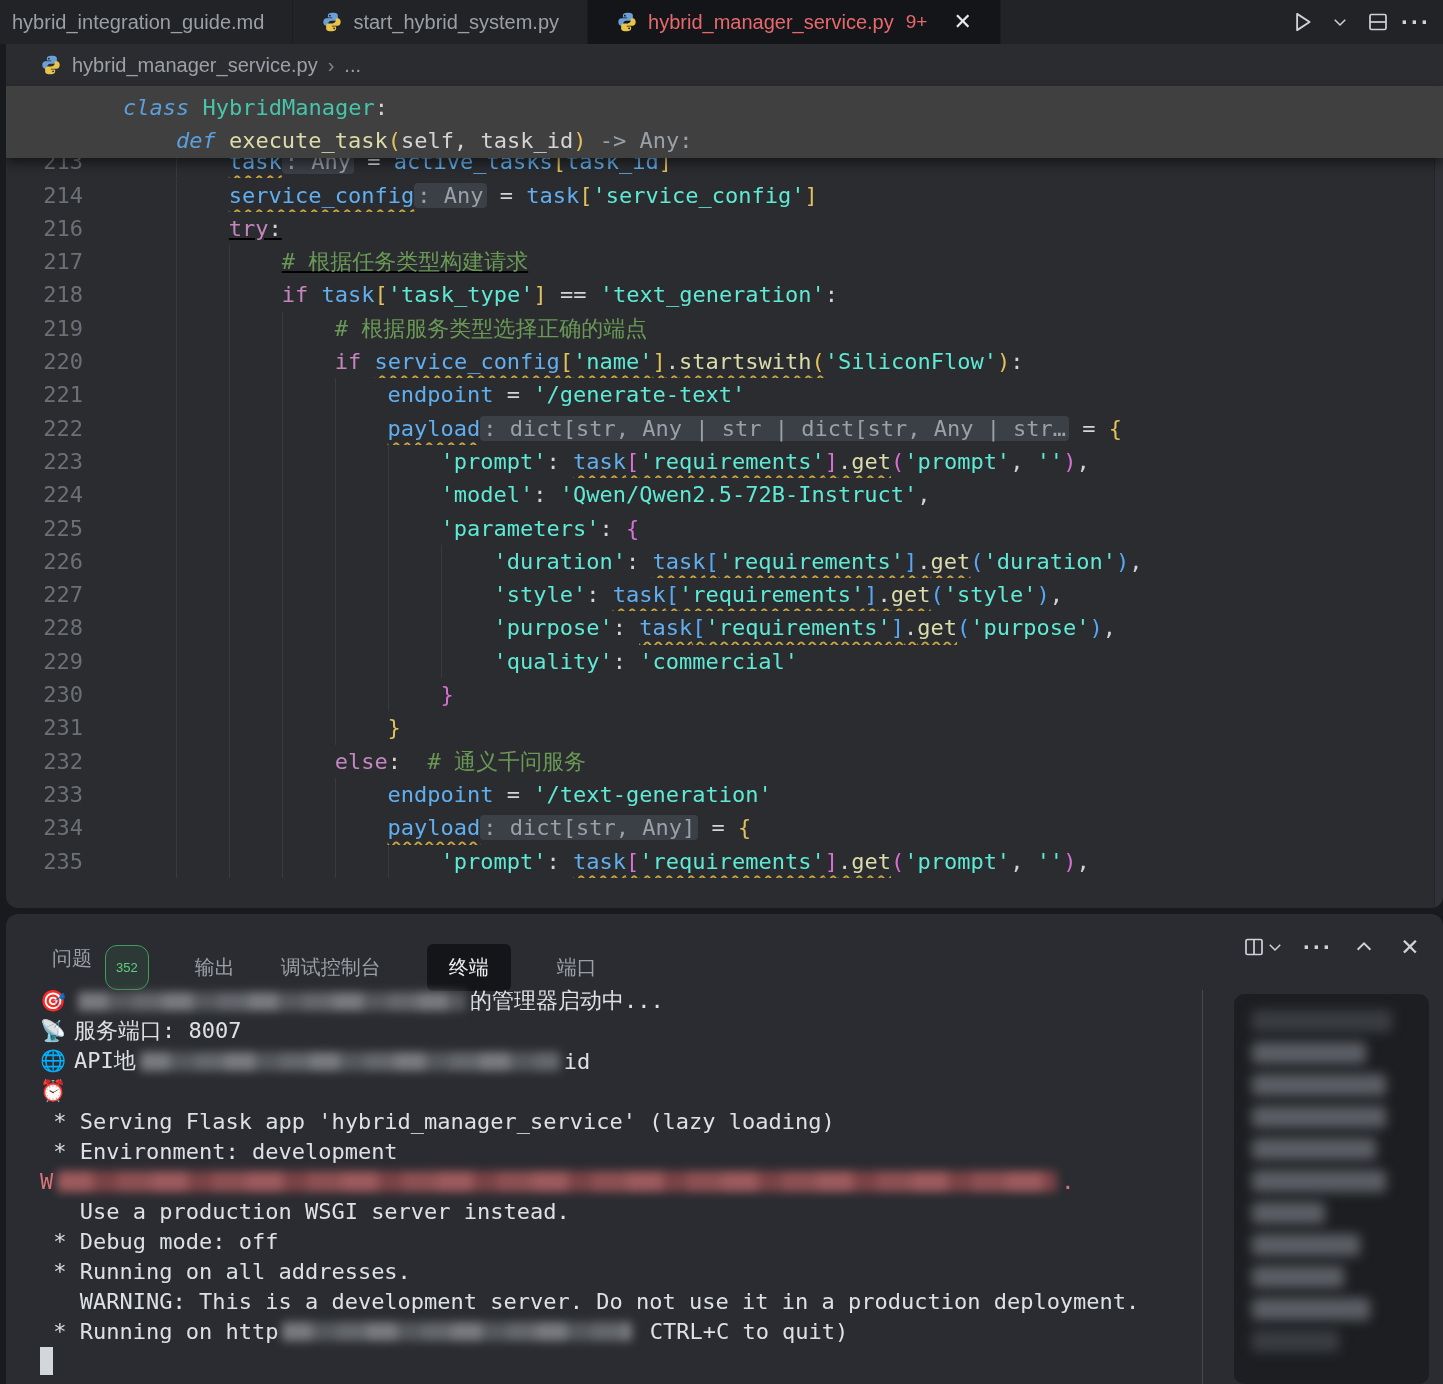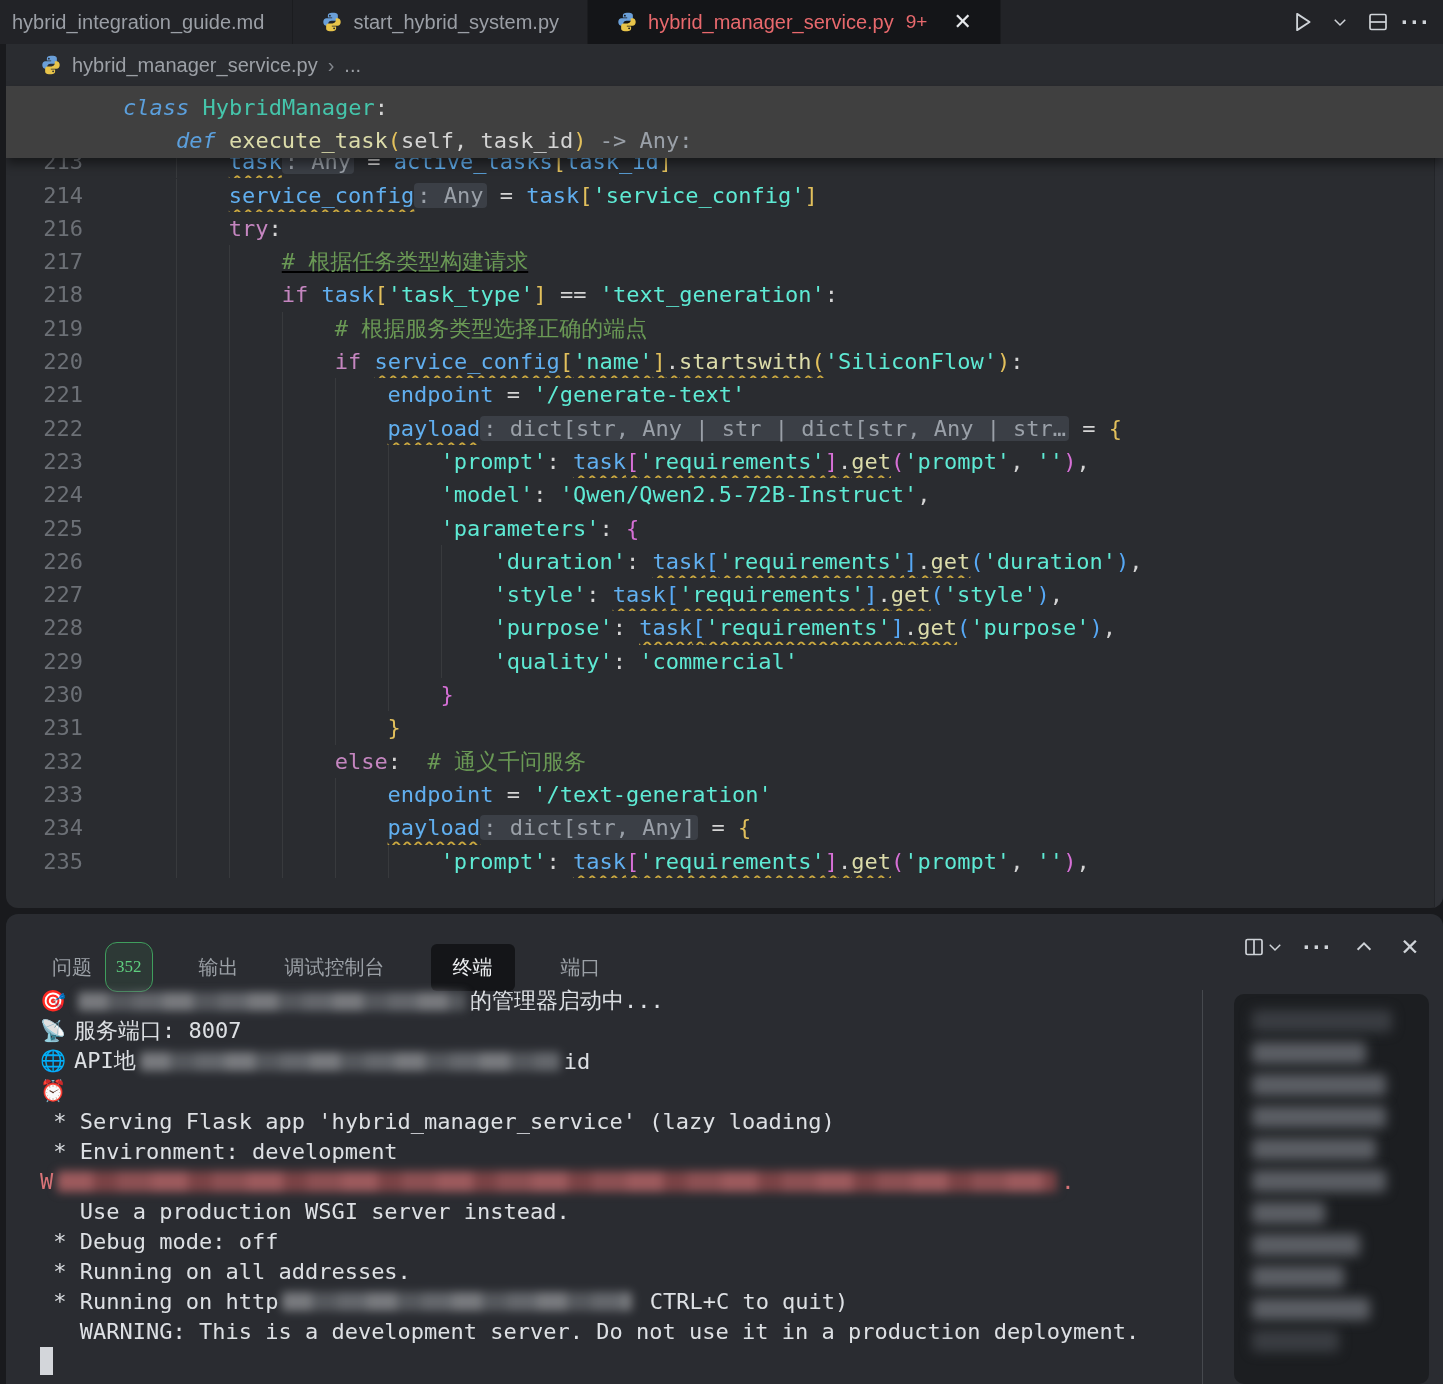--- a/index.html
+++ b/index.html
@@ -57,24 +57,24 @@
   .sq { text-decoration:underline; text-decoration-style:wavy; text-decoration-color:#c8a63f;
         text-decoration-thickness:1.5px; text-underline-offset:6px; }
   .scrollstrip { position:absolute; top:42px; right:0; width:9px; bottom:0; background:#2f3136;
     border-left:1px solid #232529; }
 
   
   .panel-card { position:absolute; top:914px; left:6px; width:1437px; height:470px;
     background:#2a2c31; border-radius:12px 12px 0 0; overflow:hidden; }
   .panel-tabs { height:66px; display:flex; align-items:center; padding-left:46px; gap:46px;
     font-size:20px; color:#9ba0a6; }
-  .ptab { display:flex; align-items:center; gap:13px;margin-top:40px; }
+  .ptab { display:flex; gap:13px;margin-top:40px; }
   .ptab.active { background:#141518; color:#eceef0; padding:10px 22px; border-radius:6px; }
-  .pbadge { font-size:17px; color:#5fcf7f; border:1.5px solid #3f9e5d;
-    background:rgba(70,160,90,0.12); border-radius:12px; padding:14px 10px;font-family:Liberation Serif, serif; }
+  .pbadge { font-size:13px; color:#5fcf7f; border:1.5px solid #3f9e5d;
+    background:rgba(70,160,90,0.12); border-radius:12px; padding:14px 10px; }
   .panel-actions { margin-left:auto; display:flex; align-items:center; gap:12px; padding-right:16px; }
 
   .term { position:absolute; left:0; top:72px; width:1190px; bottom:0; padding-left:34px;
     font-size:22px; color:#dde0e4; }
   .tline { height:30px; display:flex; align-items:center; white-space:pre; }
   .tline span { white-space:pre; }
   .em { width:34px; flex:none; font-family:"DejaVu Sans", sans-serif; font-size:21px; }
   .term-red { color:#d97478; }
   .blurbox { display:inline-block; height:19px; border-radius:3px; filter:blur(5px);
     vertical-align:middle; margin:0 4px; }
@@ -155,21 +155,21 @@
   <div class="code">
     <div class="sticky" id="sticky">
         <div class="codeline"><span class="gutter"></span><span class="lcontent"><span class="ltext" style="padding-left: 0px;"><span class="defkw">class </span><span class="cls">HybridManager</span><span class="op">:</span></span></span></div>
         <div class="codeline"><span class="gutter"></span><span class="lcontent"><span class="ltext" style="padding-left: 52.92px;"><span class="defkw">def </span><span class="fn">execute_task</span><span class="b1">(</span><span class="op">self</span><span class="op">, </span><span class="op">task_id</span><span class="b1">)</span><span class="gray"> -&gt; Any:</span></span></span></div>
       </div>
     <div class="clipline" id="clip213">
         <div class="codeline"><span class="gutter">213</span><span class="lcontent"><span class="guide" style="left: 52.92px;"></span><span class="ltext" style="padding-left: 105.84px;"><span class="var sq">task</span><span class="hint">: Any</span><span class="op"> = </span><span class="var">active_tasks</span><span class="b1">[</span><span class="var">task_id</span><span class="b1">]</span></span></span></div>
       </div>
     <div id="codelines">
         <div class="codeline"><span class="gutter">214</span><span class="lcontent"><span class="guide" style="left: 52.92px;"></span><span class="ltext" style="padding-left: 105.84px;"><span class="var sq">service_config</span><span class="hint">: Any</span><span class="op"> = </span><span class="var">task</span><span class="b1">[</span><span class="str">'service_config'</span><span class="b1">]</span></span></span></div>
-        <div class="codeline"><span class="gutter">216</span><span class="lcontent"><span class="guide" style="left: 52.92px;"></span><span class="ltext" style="padding-left: 105.84px;"><span class="kw">try</span><span class="op">:</span></span></span></div>
+        <div class="codeline"><span class="gutter">216</span><span class="lcontent"><span class="guide" style="left: 52.92px;"></span><span class="ltext" style="padding-left: 105.84px; text-decoration: underline;"><span class="kw">try</span><span class="op">:</span></span></span></div>
         <div class="codeline"><span class="gutter">217</span><span class="lcontent"><span class="guide" style="left: 52.92px;"></span><span class="guide" style="left: 105.84px;"></span><span class="ltext" style="padding-left: 158.76px; text-decoration: underline;"><span class="com"># 根据任务类型构建请求</span></span></span></div>
         <div class="codeline"><span class="gutter">218</span><span class="lcontent"><span class="guide" style="left: 52.92px;"></span><span class="guide" style="left: 105.84px;"></span><span class="ltext" style="padding-left: 158.76px;"><span class="kw">if </span><span class="var">task</span><span class="b1">[</span><span class="str">'task_type'</span><span class="b1">]</span><span class="op"> == </span><span class="str">'text_generation'</span><span class="op">:</span></span></span></div>
         <div class="codeline"><span class="gutter">219</span><span class="lcontent"><span class="guide" style="left: 52.92px;"></span><span class="guide" style="left: 105.84px;"></span><span class="guide" style="left: 158.76px;"></span><span class="ltext" style="padding-left: 211.68px;"><span class="com"># 根据服务类型选择正确的端点</span></span></span></div>
         <div class="codeline"><span class="gutter">220</span><span class="lcontent"><span class="guide" style="left: 52.92px;"></span><span class="guide" style="left: 105.84px;"></span><span class="guide" style="left: 158.76px;"></span><span class="ltext" style="padding-left: 211.68px;"><span class="kw">if </span><span class="var sq">service_config</span><span class="b1 sq">[</span><span class="str sq">'name'</span><span class="b1 sq">]</span><span class="op sq">.</span><span class="fn sq">startswith</span><span class="b1 sq">(</span><span class="str">'SiliconFlow'</span><span class="b1">)</span><span class="op">:</span></span></span></div>
         <div class="codeline"><span class="gutter">221</span><span class="lcontent"><span class="guide" style="left: 52.92px;"></span><span class="guide" style="left: 105.84px;"></span><span class="guide" style="left: 158.76px;"></span><span class="guide" style="left: 211.68px;"></span><span class="ltext" style="padding-left: 264.6px;"><span class="var">endpoint</span><span class="op"> = </span><span class="str">'/generate-text'</span></span></span></div>
         <div class="codeline"><span class="gutter">222</span><span class="lcontent"><span class="guide" style="left: 52.92px;"></span><span class="guide" style="left: 105.84px;"></span><span class="guide" style="left: 158.76px;"></span><span class="guide" style="left: 211.68px;"></span><span class="ltext" style="padding-left: 264.6px;"><span class="var sq">payload</span><span class="hint">: dict[str, Any | str | dict[str, Any | str…</span><span class="op"> = </span><span class="b1">{</span></span></span></div>
         <div class="codeline"><span class="gutter">223</span><span class="lcontent"><span class="guide" style="left: 52.92px;"></span><span class="guide" style="left: 105.84px;"></span><span class="guide" style="left: 158.76px;"></span><span class="guide" style="left: 211.68px;"></span><span class="guide" style="left: 264.6px;"></span><span class="ltext" style="padding-left: 317.52px;"><span class="str">'prompt'</span><span class="op">: </span><span class="var sq">task</span><span class="b2 sq">[</span><span class="str sq">'requirements'</span><span class="b2 sq">]</span><span class="op sq">.</span><span class="fn sq">get</span><span class="b2">(</span><span class="str">'prompt'</span><span class="op">, </span><span class="str">''</span><span class="b2">)</span><span class="op">,</span></span></span></div>
         <div class="codeline"><span class="gutter">224</span><span class="lcontent"><span class="guide" style="left: 52.92px;"></span><span class="guide" style="left: 105.84px;"></span><span class="guide" style="left: 158.76px;"></span><span class="guide" style="left: 211.68px;"></span><span class="guide" style="left: 264.6px;"></span><span class="ltext" style="padding-left: 317.52px;"><span class="str">'model'</span><span class="op">: </span><span class="str">'Qwen/Qwen2.5-72B-Instruct'</span><span class="op">,</span></span></span></div>
         <div class="codeline"><span class="gutter">225</span><span class="lcontent"><span class="guide" style="left: 52.92px;"></span><span class="guide" style="left: 105.84px;"></span><span class="guide" style="left: 158.76px;"></span><span class="guide" style="left: 211.68px;"></span><span class="guide" style="left: 264.6px;"></span><span class="ltext" style="padding-left: 317.52px;"><span class="str">'parameters'</span><span class="op">: </span><span class="b2">{</span></span></span></div>
         <div class="codeline"><span class="gutter">226</span><span class="lcontent"><span class="guide" style="left: 52.92px;"></span><span class="guide" style="left: 105.84px;"></span><span class="guide" style="left: 158.76px;"></span><span class="guide" style="left: 211.68px;"></span><span class="guide" style="left: 264.6px;"></span><span class="guide" style="left: 317.52px;"></span><span class="ltext" style="padding-left: 370.44px;"><span class="str">'duration'</span><span class="op">: </span><span class="var sq">task</span><span class="b3 sq">[</span><span class="str sq">'requirements'</span><span class="b3 sq">]</span><span class="op sq">.</span><span class="fn sq">get</span><span class="b3">(</span><span class="str">'duration'</span><span class="b3">)</span><span class="op">,</span></span></span></div>
@@ -232,22 +232,22 @@
       <div class="tline"><span class="em" style="color: rgb(212, 74, 66);">🎯</span><span class="blurbox g" style="width: 388px;"></span><span>的管理器启动中...</span></div>
       <div class="tline"><span class="em" style="color: rgb(185, 195, 204);">📡</span><span>服务端口: 8007</span></div>
       <div class="tline"><span class="em" style="color: rgb(78, 143, 209);">🌐</span><span>API地</span><span class="blurbox g" style="width: 420px;"></span><span>id</span></div>
       <div class="tline"><span class="em" style="color: rgb(212, 88, 79);">⏰</span></div>
       <div class="tline"><span> * Serving Flask app 'hybrid_manager_service' (lazy loading)</span></div>
       <div class="tline"><span> * Environment: development</span></div>
       <div class="tline"><span class="term-red">W</span><span class="blurbox r" style="width: 1000px;"></span><span class="term-red">.</span></div>
       <div class="tline"><span>   Use a production WSGI server instead.</span></div>
       <div class="tline"><span> * Debug mode: off</span></div>
       <div class="tline"><span> * Running on all addresses.</span></div>
+      <div class="tline"><span>   WARNING: This is a development server. Do not use it in a production deployment.</span></div>
       <div class="tline"><span> * Running on http</span><span class="blurbox g" style="width: 350px;"></span><span> CTRL+C to quit)</span></div>
-      <div class="tline"><span>   WARNING: This is a development server. Do not use it in a production deployment.</span></div>
       <div class="tline"><span class="cursor"></span></div>
     </div>
   <div class="term-divider"></div>
   <div class="term-side" id="termside">
       <div class="sbar dk" style="width: 88%;"></div>
       <div class="sbar " style="width: 72%;"></div>
       <div class="sbar " style="width: 84%;"></div>
       <div class="sbar " style="width: 84%;"></div>
       <div class="sbar " style="width: 78%;"></div>
       <div class="sbar " style="width: 84%;"></div>

